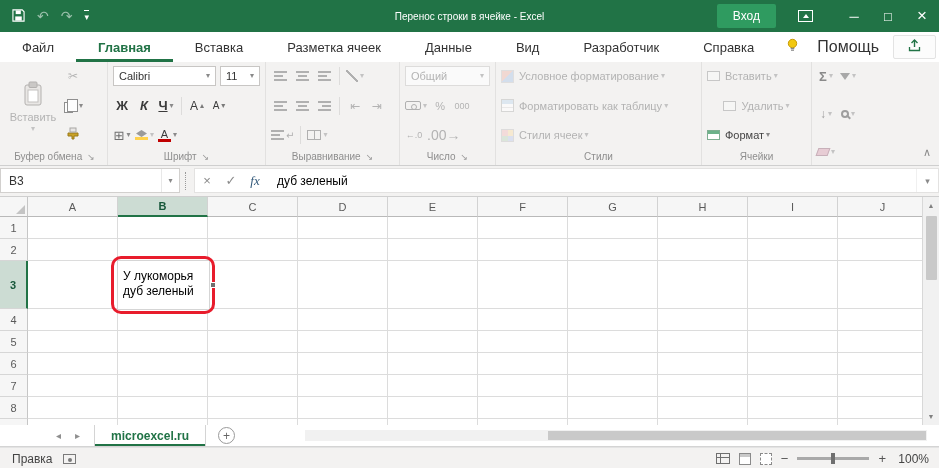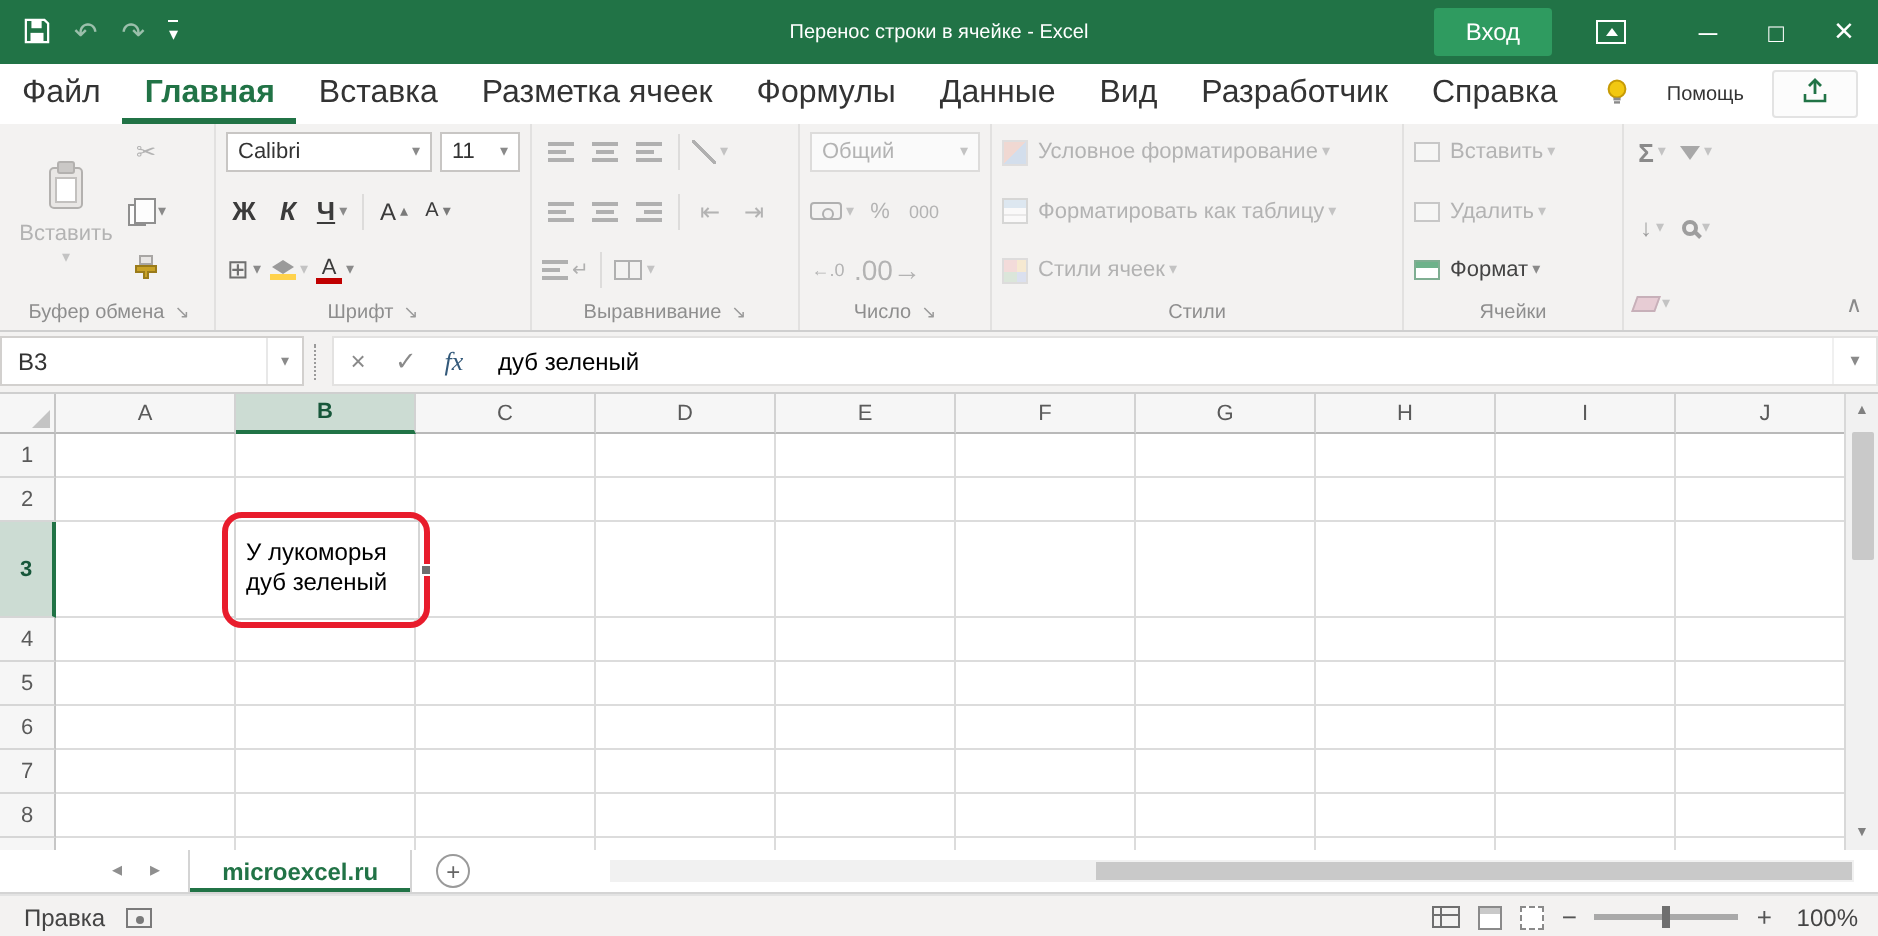--- a/index.html
+++ b/index.html
@@ -16,23 +16,23 @@
 .qat-dd{font-size:9px;border-top:1px solid #fff;padding-top:1px;cursor:pointer}
 .tb-right{margin-left:auto;display:flex;align-items:center;z-index:1}
 .signin{background:#2f9b60;color:#fff;font-size:12px;border:none;padding:5px 16px;border-radius:2px;margin-right:22px;cursor:pointer}
 .rdo{width:15px;height:12px;border:1px solid #fff;position:relative;margin-right:24px;cursor:pointer}
 .rdo::after{content:"";position:absolute;left:4px;top:3px;border-left:3px solid transparent;border-right:3px solid transparent;border-bottom:4px solid #fff}
 .winbtn{width:34px;height:32px;display:flex;align-items:center;justify-content:center;font-size:13px;cursor:pointer}
 .winbtn.close{font-size:17px}
 
 
 .tabrow{flex:0 0 30px;background:#fff;display:flex;align-items:stretch}
-.rtab{padding:0 11px;display:flex;align-items:center;font-size:16px;color:#333;cursor:pointer;white-space:nowrap}
+.rtab{padding:0 22px;display:flex;align-items:center;font-size:13px;color:#333;cursor:pointer;white-space:nowrap}
 .rtab.active{color:#217346;font-weight:700;box-shadow:inset 0 -3px 0 #217346}
-.help-area{margin-left:auto;display:flex;align-items:center;gap:18px;padding:0 10px;color:#333;font-size:10px;cursor:pointer}
+.help-area{margin-left:auto;display:flex;align-items:center;gap:18px;padding:0 10px;color:#333;font-size:16px;cursor:pointer}
 .share-btn{display:flex;align-items:center;gap:7px;margin:3px 10px 3px 4px;padding:0 14px;border:1px solid #e3e3e3;background:#fcfcfc;border-radius:2px;color:#217346;font-size:13px;cursor:pointer}
 
 
 .ribbon{flex:0 0 104px;background:#f3f2f1;border-bottom:1px solid #cfcfcf;display:flex;position:relative;padding-left:2px}
 .rgroup{display:flex;flex-direction:column;border-right:1px solid #e2e1e0;padding:3px 5px 0}
 .rg-body{flex:1;display:flex;gap:5px}
 .rg-label{height:17px;display:flex;align-items:center;justify-content:center;gap:5px;font-size:10px;color:#8e8e8e}
 .launch{font-size:9px;color:#9a9a9a;cursor:pointer}
 .vcol{display:flex;flex-direction:column;justify-content:space-between;padding:1px 0 3px}
 .hrow{display:flex;align-items:center;gap:4px}
@@ -79,21 +79,21 @@
 .cellico{width:13px;height:10px;display:inline-block;border:1px solid #bdbdbd;background:#f7f7f7;opacity:.8}
 .cellico.fmt{border-color:#7fae92;background:linear-gradient(#6db28a 0 3px,#fff 3px);opacity:1}
 .funico{width:0;height:0;display:inline-block;border-left:5px solid transparent;border-right:5px solid transparent;border-top:7px solid #a8a8a8}
 .loupico{width:8px;height:8px;display:inline-block;border:2px solid #9e9e9e;border-radius:50%;position:relative}
 .loupico::after{content:"";position:absolute;width:5px;height:2px;background:#9e9e9e;transform:rotate(45deg);right:-4px;bottom:-2px}
 .erasico{width:12px;height:8px;display:inline-block;background:#e3bcc9;border:1px solid #b595a2;transform:skewX(-20deg);opacity:.7}
 .collapse-chv{position:absolute;right:8px;bottom:6px;font-size:11px;color:#8a8a8a;cursor:pointer}
 
 
 .formulabar{flex:0 0 30px;background:#f3f2f1;display:flex;align-items:center;padding:2px 0 3px 0;border-bottom:1px solid #cfcfcf}
-.namebox{width:152px;height:25px;background:#fff;border:1px solid #d2d0ce;display:flex;align-items:center;font-size:12px;color:#333;margin-left:0}
+.namebox{width:180px;height:25px;background:#fff;border:1px solid #d2d0ce;display:flex;align-items:center;font-size:12px;color:#333;margin-left:0}
 .namebox .nbval{flex:1;padding-left:8px}
 .nbdd{width:18px;height:100%;display:flex;align-items:center;justify-content:center;border-left:1px solid #e8e8e8;cursor:pointer}
 .fhandle{width:4px;height:18px;border-left:1px dotted #9a9a9a;margin:0 5px}
 .fright{flex:1;display:flex;align-items:center;background:#fff;border:1px solid #e3e2e1;height:25px}
 .fbtn{width:24px;height:100%;display:flex;align-items:center;justify-content:center;color:#8a8a8a;font-size:13px;cursor:pointer}
 .fx{font-family:"Liberation Serif",serif;font-style:italic;color:#33597a;font-size:13px}
 .fval{flex:1;padding-left:10px;font-size:12px;color:#000}
 .fexp{width:22px;height:100%;display:flex;align-items:center;justify-content:center;border-left:1px solid #f0f0f0;color:#8a8a8a;cursor:pointer}
 
 
@@ -169,21 +169,20 @@
       <span class="winbtn">□</span>
       <span class="winbtn close">×</span>
     </div>
   </div>
 
   <div class="tabrow">
     <div class="rtab">Файл</div>
     <div class="rtab active">Главная</div>
     <div class="rtab">Вставка</div>
     <div class="rtab">Разметка ячеек</div>
-    <div class="rtab">Формулы</div>
     <div class="rtab">Данные</div>
     <div class="rtab">Вид</div>
     <div class="rtab">Разработчик</div>
     <div class="rtab">Справка</div>
     <div class="help-area">
       <span>
         <svg width="13" height="14" viewBox="0 0 13 14">
             <circle cx="6.5" cy="5.5" r="4.2" fill="#f2c811" stroke="#c79b06"></circle>
             <rect x="4.7" y="9.8" width="3.6" height="1.4" fill="#8a8a8a"></rect>
             <rect x="5" y="11.6" width="3" height="1.2" fill="#8a8a8a"></rect>
@@ -426,21 +425,21 @@
       <div class="rg-body">
         <div class="vcol" style="width:100%">
           <div class="hrow">
             <span class="sbtn dis" style="justify-content:flex-start;width:100%;font-size:11px">
                 <span class="cellico"></span>
                 <span style="padding-left:3px">Вставить</span>
                 <span class="chev">▾</span>
               </span>
           </div>
           <div class="hrow">
-            <span class="sbtn dis" style="justify-content:flex-start;width:100%;font-size:11px">
+            <span class="sbtn dis" style="justify-content:center;width:100%;font-size:11px">
                 <span class="cellico"></span>
                 <span style="padding-left:3px">Удалить</span>
                 <span class="chev">▾</span>
               </span>
           </div>
           <div class="hrow">
             <span class="sbtn" style="justify-content:flex-start;width:100%;font-size:11px;color:#444">
                 <span class="cellico fmt"></span>
                 <span style="padding-left:3px">Формат</span>
                 <span class="chev">▾</span>

